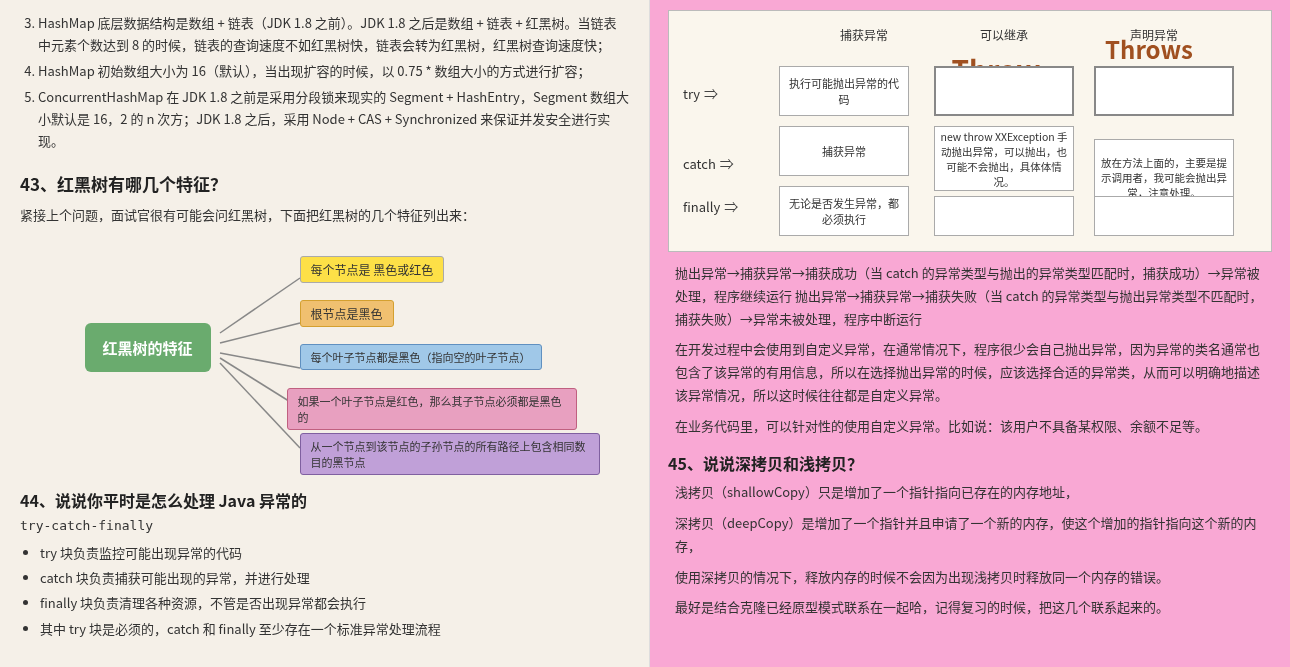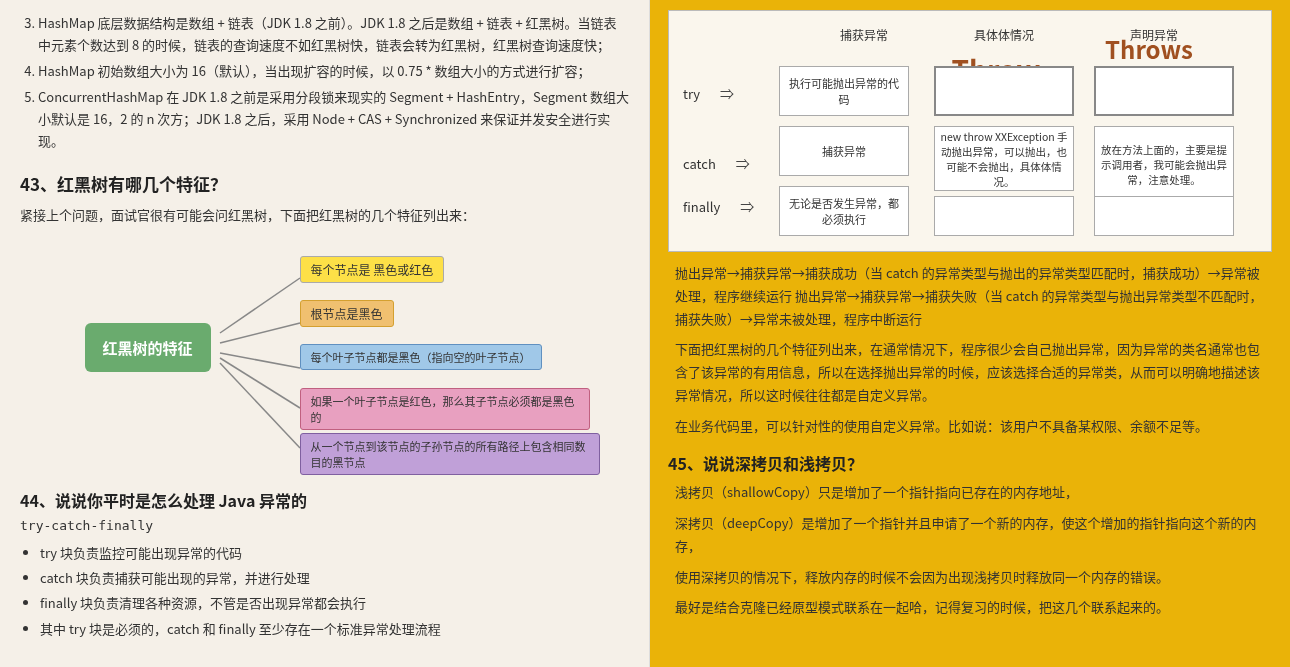--- a/index.html
+++ b/index.html
@@ -17,21 +17,21 @@
       height: 667px;
       overflow-y: auto;
       background: #f5f0e8;
       padding: 12px 20px 20px 20px;
       border-right: 1px solid #ddd;
     }
     .right-panel {
       width: 640px;
       height: 667px;
       overflow-y: auto;
-      background: #eab308;
+      background: #f9a8d4;
       padding: 10px 18px 12px 18px;
     }
     
     .numbered-list {
       padding-left: 18px;
       margin-bottom: 10px;
       line-height: 1.7;
       color: #333;
     }
     .numbered-list li {
@@ -141,21 +141,21 @@
       color: #333;
       text-align: center;
     }
     .diag-row-label {
       position: absolute;
       left: 2px;
       font-size: 13px;
       color: #333;
       display: flex;
       align-items: center;
-      gap: 20px;
+      gap: 4px;
     }
     .diag-arrow {
       display: inline-block;
       font-size: 14px;
       color: #444;
     }
     .diag-cell {
       position: absolute;
       border: 1.5px solid #aaa;
       background: white;
@@ -219,41 +219,41 @@
 
       <line x1="185" y1="120" x2="265" y2="170" stroke="#888" stroke-width="1.5"></line>
 
       <line x1="185" y1="125" x2="265" y2="210" stroke="#888" stroke-width="1.5"></line>
     </svg>
     <div class="mindmap-center">红黑树的特征</div>
 
     <div class="mindmap-branch" style="left:265px; top:18px;">每个节点是 黑色或红色</div>
     <div class="mindmap-branch highlight" style="left:265px; top:62px;">根节点是黑色</div>
     <div class="mindmap-branch blue" style="left:265px; top:106px; max-width:290px; white-space:normal; font-size:11px;">每个叶子节点都是黑色（指向空的叶子节点）</div>
-    <div class="mindmap-branch pink" style="left:265px; top:150px; max-width:290px; white-space:normal; font-size:11px;">如果一个叶子节点是红色，那么其子节点必须都是黑色的</div>
+    <div class="mindmap-branch pink" style="left:252px; top:150px; max-width:290px; white-space:normal; font-size:11px;">如果一个叶子节点是红色，那么其子节点必须都是黑色的</div>
     <div class="mindmap-branch purple" style="left:265px; top:195px; max-width:300px; white-space:normal; font-size:11px;">从一个节点到该节点的子孙节点的所有路径上包含相同数目的黑节点</div>
   </div>
 
   <div class="section-title2">44、说说你平时是怎么处理 Java 异常的</div>
   <div class="code-text">try-catch-finally</div>
   <ul class="bullet-list">
     <li>try 块负责监控可能出现异常的代码</li>
     <li>catch 块负责捕获可能出现的异常，并进行处理</li>
     <li>finally 块负责清理各种资源，不管是否出现异常都会执行</li>
     <li>其中 try 块是必须的，catch 和 finally 至少存在一个标准异常处理流程</li>
   </ul>
 </div>
 
 <div class="right-panel">
 
   <div class="diagram-box">
     <div class="diagram-inner">
 
       <div class="diag-col-header" style="left:130px; width:110px;">捕获异常</div>
-      <div class="diag-col-header" style="left:260px; width:130px;">具体体情况</div>
+      <div class="diag-col-header" style="left:260px; width:130px;">可以继承</div>
       <div class="diag-col-header" style="left:415px; width:120px;">声明异常</div>
 
       <div class="throw-label" style="left:252px; top:28px; width:130px;">Throw</div>
 
       <div class="throws-label" style="left:405px; top:10px; width:130px;">Throws</div>
 
       <div class="diag-row-label" style="top:62px; left:4px;">
         <span>try</span>
         <span class="diag-arrow">⇒</span>
       </div>
@@ -267,31 +267,31 @@
       </div>
 
       <div class="diag-cell" style="left:100px; top:45px; width:130px; height:50px;">执行可能抛出异常的代码</div>
 
       <div class="diag-cell" style="left:255px; top:45px; width:140px; height:50px; border:2px solid #888;"></div>
 
       <div class="diag-cell" style="left:415px; top:45px; width:140px; height:50px; border:2px solid #888;"></div>
 
       <div class="diag-cell" style="left:100px; top:105px; width:130px; height:50px;">捕获异常</div>
       <div class="diag-cell" style="left:255px; top:105px; width:140px; height:65px; font-size:10.5px;">new throw XXException 手动抛出异常，可以抛出，也可能不会抛出，具体体情况。</div>
-      <div class="diag-cell" style="left:415px; top:105px; width:140px; height:76px; font-size:10.5px;">放在方法上面的，主要是提示调用者，我可能会抛出异常，注意处理。</div>
+      <div class="diag-cell" style="left:415px; top:118px; width:140px; height:76px; font-size:10.5px;">放在方法上面的，主要是提示调用者，我可能会抛出异常，注意处理。</div>
 
       <div class="diag-cell" style="left:100px; top:165px; width:130px; height:50px; font-size:11px;">无论是否发生异常，都必须执行</div>
 
       <div class="diag-cell" style="left:255px; top:175px; width:140px; height:40px;"></div>
       <div class="diag-cell" style="left:415px; top:175px; width:140px; height:40px;"></div>
     </div>
   </div>
 
   <div class="right-text">抛出异常→捕获异常→捕获成功（当 catch 的异常类型与抛出的异常类型匹配时，捕获成功）→异常被处理，程序继续运行 抛出异常→捕获异常→捕获失败（当 catch 的异常类型与抛出异常类型不匹配时，捕获失败）→异常未被处理，程序中断运行</div>
-  <div class="right-text">下面把红黑树的几个特征列出来，在通常情况下，程序很少会自己抛出异常，因为异常的类名通常也包含了该异常的有用信息，所以在选择抛出异常的时候，应该选择合适的异常类，从而可以明确地描述该异常情况，所以这时候往往都是自定义异常。</div>
+  <div class="right-text">在开发过程中会使用到自定义异常，在通常情况下，程序很少会自己抛出异常，因为异常的类名通常也包含了该异常的有用信息，所以在选择抛出异常的时候，应该选择合适的异常类，从而可以明确地描述该异常情况，所以这时候往往都是自定义异常。</div>
   <div class="right-text">在业务代码里，可以针对性的使用自定义异常。比如说：该用户不具备某权限、余额不足等。</div>
 
   <div class="right-section-title">45、说说深拷贝和浅拷贝？</div>
   <div class="right-text">浅拷贝（shallowCopy）只是增加了一个指针指向已存在的内存地址，</div>
   <div class="right-text">深拷贝（deepCopy）是增加了一个指针并且申请了一个新的内存，使这个增加的指针指向这个新的内存，</div>
   <div class="right-text">使用深拷贝的情况下，释放内存的时候不会因为出现浅拷贝时释放同一个内存的错误。</div>
   <div class="right-text">最好是结合克隆已经原型模式联系在一起哈，记得复习的时候，把这几个联系起来的。</div>
 </div>
 
 </body></html>

